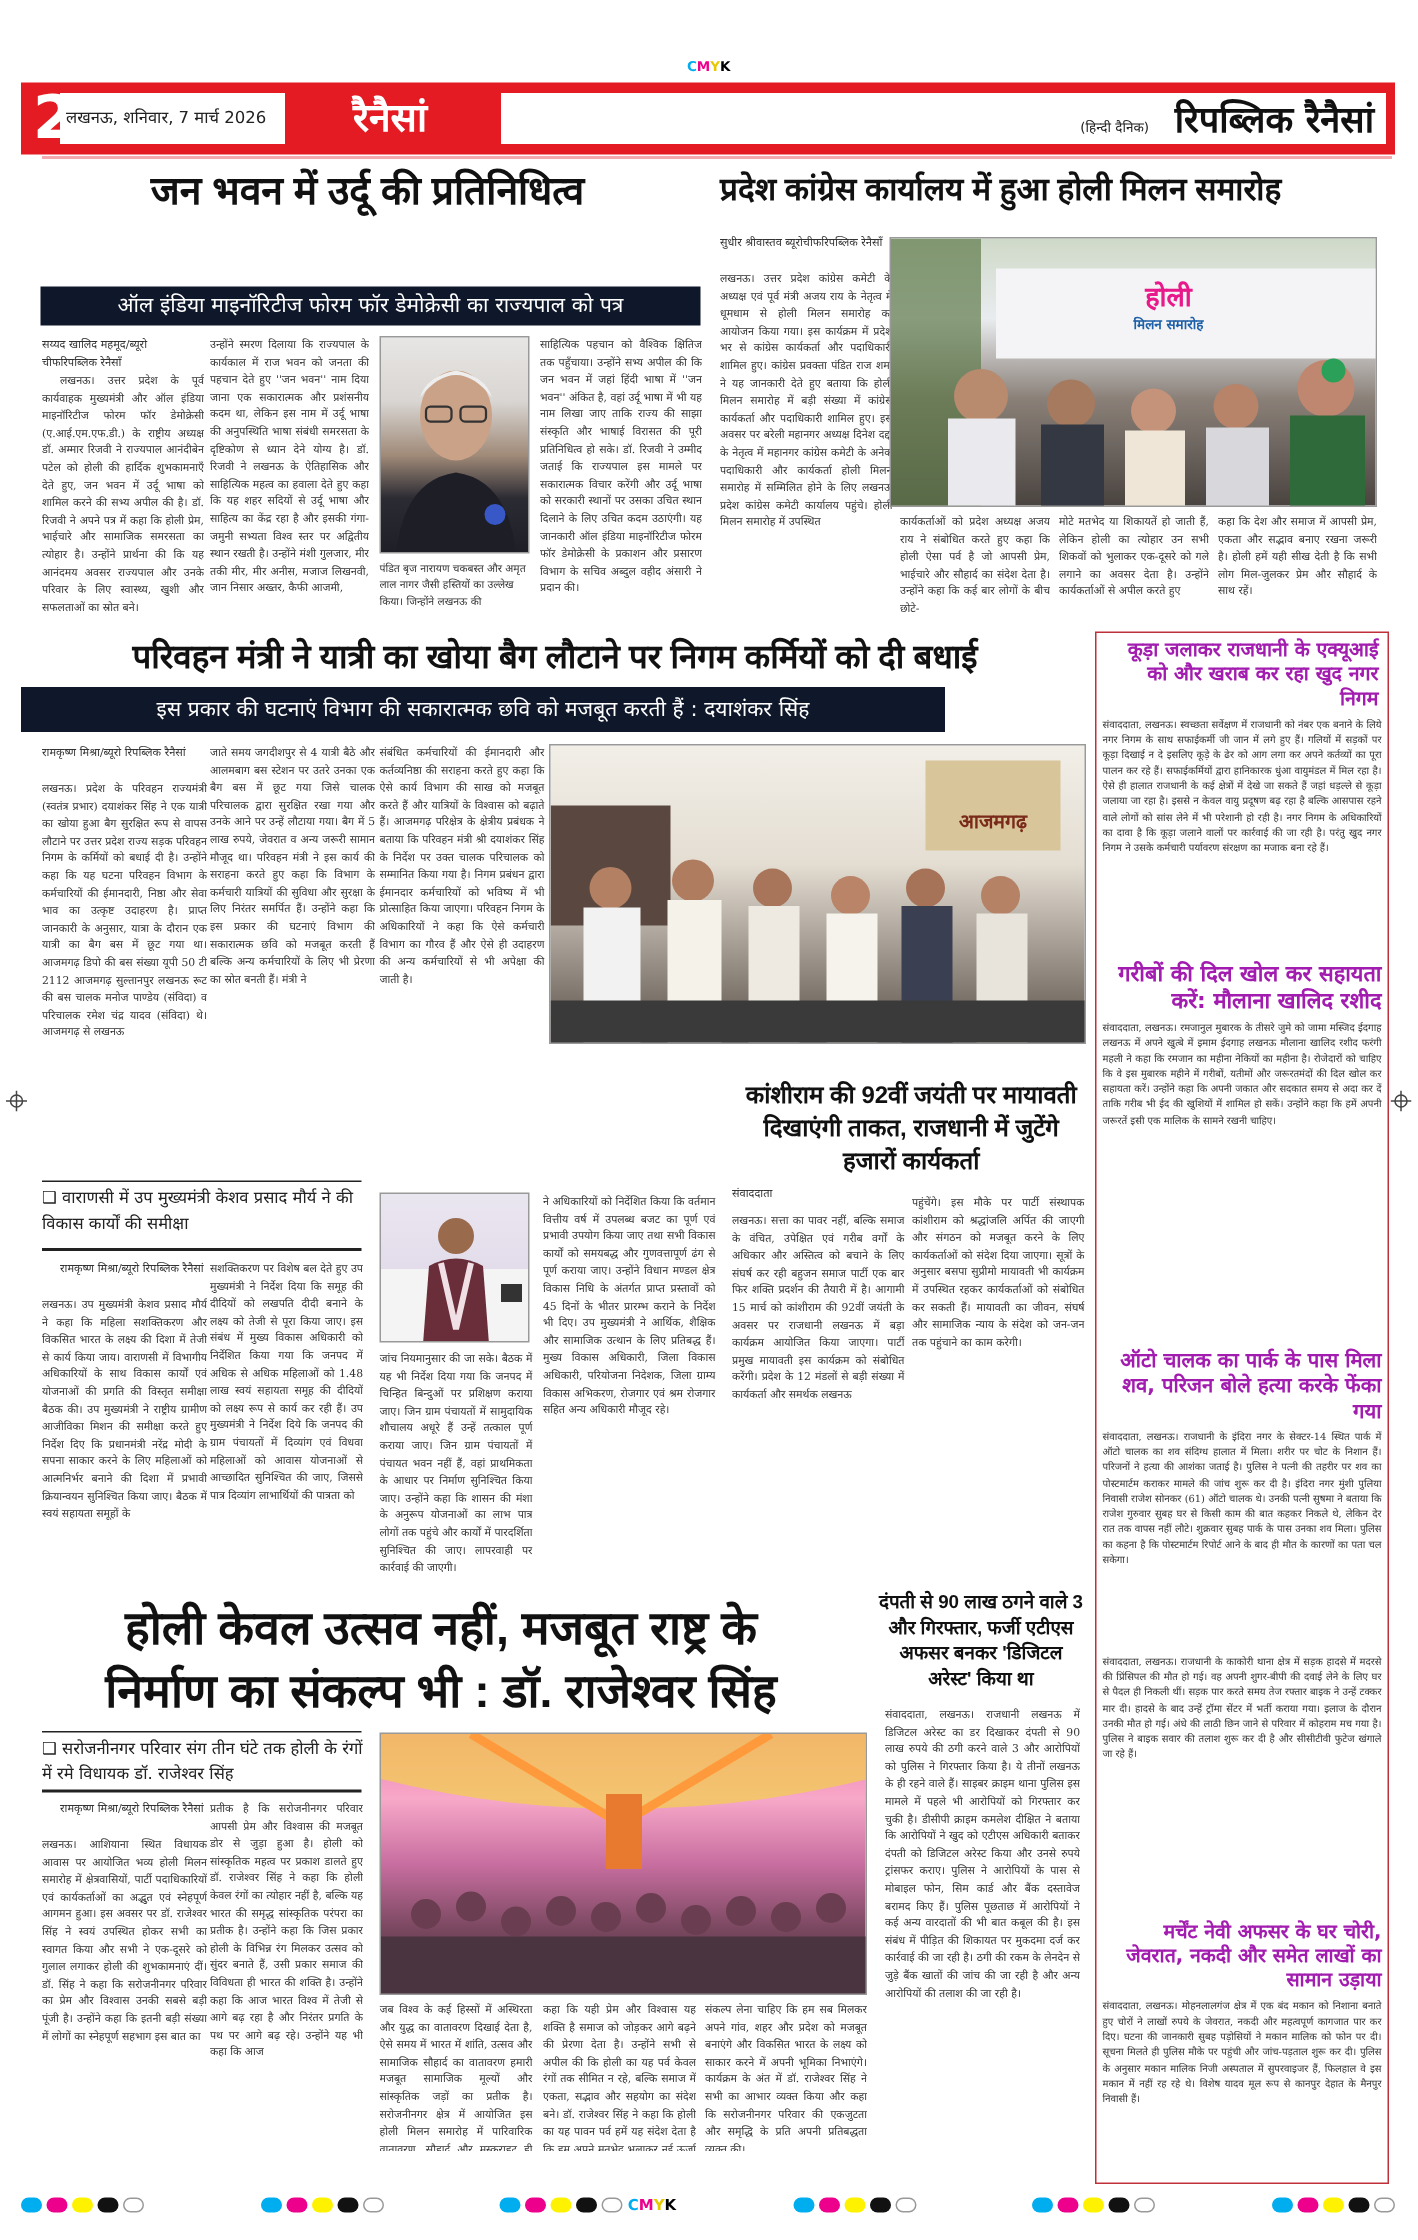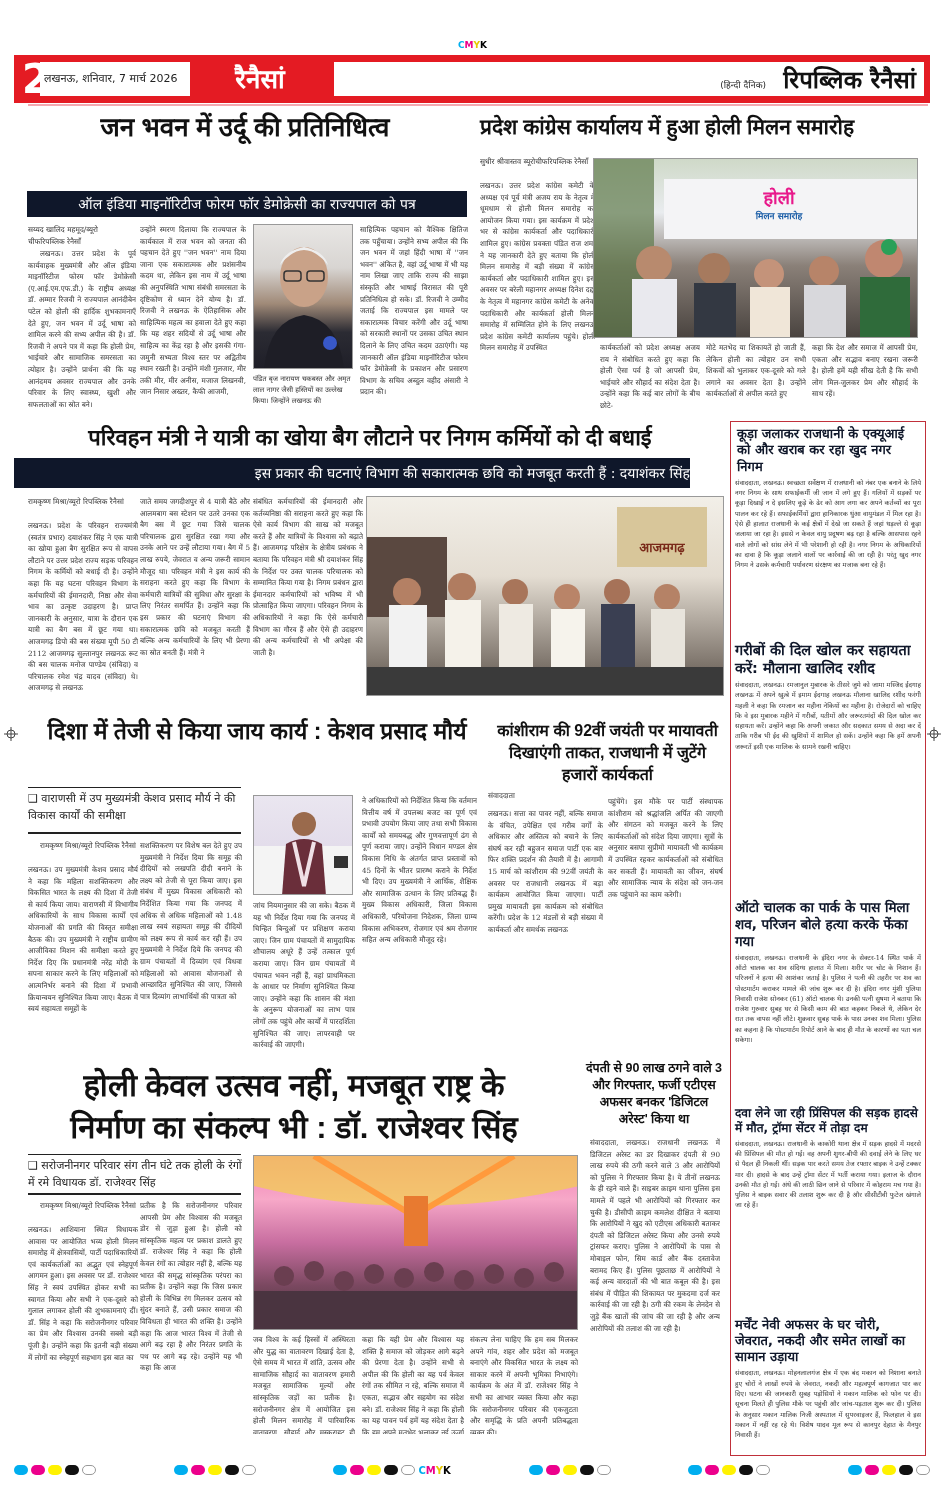--- a/index.html
+++ b/index.html
@@ -18,21 +18,21 @@
   .brand-name { font: bold 24px "DejaVu Sans", sans-serif; color: #111; }
   .pink-rule { left: 28px; top: 104px; width: 900px; height: 2px; background: #f4a8b0; }
 
   .headline { font-family: Liberation Sans, sans-serif; font-weight: bold; color: #111; text-align: center; line-height: 1.15; }
   .kicker { background: #0f172a; color: #fff; font-family: "DejaVu Sans", sans-serif; text-align: center; }
   .col { font-size: 7.2px; line-height: 11.6px; color: #333; text-align: justify; overflow: hidden; }
   .byline { font-size: 7.4px; line-height: 11.6px; color: #333; }
   .photo { overflow: hidden; border: 1px solid #999; }
   .caption { font-size: 7px; line-height: 11px; color: #333; }
   .sidebar { left: 730px; top: 421px; width: 196px; height: 1035px; border: 1.5px solid #c0303a; overflow: hidden; }
-  .sb-head { font-family: "DejaVu Sans", sans-serif; font-weight: bold; text-align: left; color: #0f172a; line-height: 1.25; }
+  .sb-head { font-family: "DejaVu Sans", sans-serif; font-weight: bold; text-align: right; color: #a21caf; line-height: 1.25; }
   .sb-text { font-size: 6.6px; line-height: 10.3px; color: #333; text-align: justify; padding: 0 4px; }
   .rule { background: #222; }
   .sub-note { font-family: "DejaVu Sans", sans-serif; font-size: 11px; line-height: 17px; color: #222; }
   .dots { display: flex; gap: 3px; align-items: center; }
   .dot { width: 14px; height: 10px; border-radius: 5px; }
   .footer-cmyk { font: bold 10px "DejaVu Sans", sans-serif; }
 </style>
 </head>
 <body>
 
@@ -92,21 +92,21 @@
     <circle cx="290" cy="100" r="19" fill="#c08770"></circle>
       <rect x="266" y="118" width="50" height="62" fill="#2f6b3a"></rect>
     <circle cx="295" cy="88" r="8" fill="#2aa058"></circle>
   </svg>
 </div>
 <div class="abs col" style="left:600px;top:342px;width:100px;height:66px;">कार्यकर्ताओं को प्रदेश अध्यक्ष अजय राय ने संबोधित करते हुए कहा कि होली ऐसा पर्व है जो आपसी प्रेम, भाईचारे और सौहार्द का संदेश देता है। उन्होंने कहा कि कई बार लोगों के बीच छोटे-</div>
 <div class="abs col" style="left:706px;top:342px;width:100px;height:66px;">मोटे मतभेद या शिकायतें हो जाती हैं, लेकिन होली का त्योहार उन सभी शिकवों को भुलाकर एक-दूसरे को गले लगाने का अवसर देता है। उन्होंने कार्यकर्ताओं से अपील करते हुए</div>
 <div class="abs col" style="left:812px;top:342px;width:106px;height:66px;">कहा कि देश और समाज में आपसी प्रेम, एकता और सद्भाव बनाए रखना जरूरी है। होली हमें यही सीख देती है कि सभी लोग मिल-जुलकर प्रेम और सौहार्द के साथ रहें।</div>
 
 <div class="abs headline" style="left:14px;top:425px;width:712px;font-size:22px;">परिवहन मंत्री ने यात्री का खोया बैग लौटाने पर निगम कर्मियों को दी बधाई</div>
-<div class="abs kicker" style="left:14px;top:458px;width:676px;height:30px;font-size:14px;line-height:30px;text-align:right;">इस प्रकार की घटनाएं विभाग की सकारात्मक छवि को मजबूत करती हैं : दयाशंकर सिंह</div>
+<div class="abs kicker" style="left:14px;top:458px;width:616px;height:30px;font-size:14px;line-height:30px;">इस प्रकार की घटनाएं विभाग की सकारात्मक छवि को मजबूत करती हैं : दयाशंकर सिंह</div>
 <div class="abs byline" style="left:28px;top:496px;width:110px;">रामकृष्ण मिश्रा/ब्यूरो रिपब्लिक रैनैसां</div>
 <div class="abs col" style="left:28px;top:520px;width:110px;height:186px;">लखनऊ। प्रदेश के परिवहन राज्यमंत्री (स्वतंत्र प्रभार) दयाशंकर सिंह ने एक यात्री का खोया हुआ बैग सुरक्षित रूप से वापस लौटाने पर उत्तर प्रदेश राज्य सड़क परिवहन निगम के कर्मियों को बधाई दी है। उन्होंने कहा कि यह घटना परिवहन विभाग के कर्मचारियों की ईमानदारी, निष्ठा और सेवा भाव का उत्कृष्ट उदाहरण है। प्राप्त जानकारी के अनुसार, यात्रा के दौरान एक यात्री का बैग बस में छूट गया था। आजमगढ़ डिपो की बस संख्या यूपी 50 टी 2112 आजमगढ़ सुल्तानपुर लखनऊ रूट की बस चालक मनोज पाण्डेय (संविदा) व परिचालक रमेश चंद्र यादव (संविदा) थे। आजमगढ़ से लखनऊ</div>
 <div class="abs col" style="left:140px;top:496px;width:110px;height:210px;">जाते समय जगदीशपुर से 4 यात्री बैठे और आलमबाग बस स्टेशन पर उतरे उनका एक बैग बस में छूट गया जिसे चालक परिचालक द्वारा सुरक्षित रखा गया और उनके आने पर उन्हें लौटाया गया। बैग में 5 लाख रुपये, जेवरात व अन्य जरूरी सामान मौजूद था। परिवहन मंत्री ने इस कार्य की सराहना करते हुए कहा कि विभाग के कर्मचारी यात्रियों की सुविधा और सुरक्षा के लिए निरंतर समर्पित हैं। उन्होंने कहा कि इस प्रकार की घटनाएं विभाग की सकारात्मक छवि को मजबूत करती हैं बल्कि अन्य कर्मचारियों के लिए भी प्रेरणा का स्रोत बनती हैं। मंत्री ने</div>
 <div class="abs col" style="left:253px;top:496px;width:110px;height:210px;">संबंधित कर्मचारियों की ईमानदारी और कर्तव्यनिष्ठा की सराहना करते हुए कहा कि ऐसे कार्य विभाग की साख को मजबूत करते हैं और यात्रियों के विश्वास को बढ़ाते हैं। आजमगढ़ परिक्षेत्र के क्षेत्रीय प्रबंधक ने बताया कि परिवहन मंत्री श्री दयाशंकर सिंह के निर्देश पर उक्त चालक परिचालक को सम्मानित किया गया है। निगम प्रबंधन द्वारा ईमानदार कर्मचारियों को भविष्य में भी प्रोत्साहित किया जाएगा। परिवहन निगम के अधिकारियों ने कहा कि ऐसे कर्मचारी विभाग का गौरव हैं और ऐसे ही उदाहरण की अन्य कर्मचारियों से भी अपेक्षा की जाती है।</div>
 <div class="abs photo" style="left:366px;top:496px;width:358px;height:200px;background:linear-gradient(180deg,#f2efe8 0%,#e4ddd2 40%,#5a5048 100%);">
   <svg width="358" height="200" viewBox="0 0 358 200">
     <rect x="250" y="10" width="90" height="60" fill="#d8c69a"></rect>
     <text x="295" y="55" font-family="DejaVu Sans, sans-serif" font-weight="bold" font-size="13" fill="#7a2a1a" text-anchor="middle">आजमगढ़</text>
     <rect x="0" y="40" width="80" height="80" fill="#5a4840"></rect>
     <circle cx="40" cy="95" r="14" fill="#b48064"></circle>
@@ -134,21 +134,20 @@
 </div>
 <div class="abs" style="left:927px;top:726px;">
   <svg width="14" height="14" viewBox="0 0 14 14">
       <circle cx="7" cy="7" r="4" fill="none" stroke="#444"></circle>
       <line x1="7" y1="0" x2="7" y2="14" stroke="#444"></line>
       <line x1="0" y1="7" x2="14" y2="7" stroke="#444"></line>
     </svg>
 </div>
 
 <div class="abs headline" style="left:22px;top:718px;width:470px;font-size:23px;">
-  <div>दिशा में तेजी से किया जाय कार्य : केशव प्रसाद मौर्य</div>
 </div>
 <div class="abs rule" style="left:28px;top:787px;width:213px;height:1px;"></div>
 <div class="abs sub-note" style="left:28px;top:790px;width:215px;">
   <span>❑ </span><span>वाराणसी में उप मुख्यमंत्री केशव प्रसाद मौर्य ने की विकास कार्यों की समीक्षा</span>
 </div>
 <div class="abs rule" style="left:28px;top:832px;width:213px;height:2px;"></div>
 <div class="abs byline" style="left:40px;top:840px;width:98px;">रामकृष्ण मिश्रा/ब्यूरो रिपब्लिक रैनैसां</div>
 <div class="abs col" style="left:28px;top:864px;width:110px;height:190px;">लखनऊ। उप मुख्यमंत्री केशव प्रसाद मौर्य ने कहा कि महिला सशक्तिकरण और विकसित भारत के लक्ष्य की दिशा में तेजी से कार्य किया जाय। वाराणसी में विभागीय अधिकारियों के साथ विकास कार्यों एवं योजनाओं की प्रगति की विस्तृत समीक्षा बैठक की। उप मुख्यमंत्री ने राष्ट्रीय ग्रामीण आजीविका मिशन की समीक्षा करते हुए निर्देश दिए कि प्रधानमंत्री नरेंद्र मोदी के सपना साकार करने के लिए महिलाओं को आत्मनिर्भर बनाने की दिशा में प्रभावी क्रियान्वयन सुनिश्चित किया जाए। बैठक में स्वयं सहायता समूहों के</div>
 <div class="abs col" style="left:140px;top:840px;width:102px;height:214px;">सशक्तिकरण पर विशेष बल देते हुए उप मुख्यमंत्री ने निर्देश दिया कि समूह की दीदियों को लखपति दीदी बनाने के लक्ष्य को तेजी से पूरा किया जाए। इस संबंध में मुख्य विकास अधिकारी को निर्देशित किया गया कि जनपद में अधिक से अधिक महिलाओं को 1.48 लाख स्वयं सहायता समूह की दीदियों को लक्ष्य रूप से कार्य कर रही हैं। उप मुख्यमंत्री ने निर्देश दिये कि जनपद की ग्राम पंचायतों में दिव्यांग एवं विधवा महिलाओं को आवास योजनाओं से आच्छादित सुनिश्चित की जाए, जिससे पात्र दिव्यांग लाभार्थियों की पात्रता को</div>
 <div class="abs photo" style="left:253px;top:795px;width:100px;height:100px;background:linear-gradient(180deg,#eae6f0 0%,#dcd4e6 100%);">
@@ -214,21 +213,20 @@
   </div>
   <div>
     <div class="sb-head" style="font-size:14.5px;padding:3px 4px;">गरीबों की दिल खोल कर सहायता करें: मौलाना खालिद रशीद</div>
     <div class="sb-text" style="height:216px;overflow:hidden;">संवाददाता, लखनऊ। रमजानुल मुबारक के तीसरे जुमे को जामा मस्जिद ईदगाह लखनऊ में अपने खुत्बे में इमाम ईदगाह लखनऊ मौलाना खालिद रशीद फरंगी महली ने कहा कि रमजान का महीना नेकियों का महीना है। रोजेदारों को चाहिए कि वे इस मुबारक महीने में गरीबों, यतीमों और जरूरतमंदों की दिल खोल कर सहायता करें। उन्होंने कहा कि अपनी जकात और सदकात समय से अदा कर दें ताकि गरीब भी ईद की खुशियों में शामिल हो सकें। उन्होंने कहा कि हमें अपनी जरूरतें इसी एक मालिक के सामने रखनी चाहिए।</div>
   </div>
   <div>
     <div class="sb-head" style="font-size:13.5px;padding:3px 4px;">ऑटो चालक का पार्क के पास मिला शव, परिजन बोले हत्या करके फेंका गया</div>
     <div class="sb-text" style="height:150px;overflow:hidden;">संवाददाता, लखनऊ। राजधानी के इंदिरा नगर के सेक्टर-14 स्थित पार्क में ऑटो चालक का शव संदिग्ध हालात में मिला। शरीर पर चोट के निशान हैं। परिजनों ने हत्या की आशंका जताई है। पुलिस ने पत्नी की तहरीर पर शव का पोस्टमार्टम कराकर मामले की जांच शुरू कर दी है। इंदिरा नगर मुंशी पुलिया निवासी राजेश सोनकर (61) ऑटो चालक थे। उनकी पत्नी सुषमा ने बताया कि राजेश गुरुवार सुबह घर से किसी काम की बात कहकर निकले थे, लेकिन देर रात तक वापस नहीं लौटे। शुक्रवार सुबह पार्क के पास उनका शव मिला। पुलिस का कहना है कि पोस्टमार्टम रिपोर्ट आने के बाद ही मौत के कारणों का पता चल सकेगा।</div>
   </div>
   <div>
-    <div class="sb-head" style="font-size:12px;padding:3px 4px;">दवा लेने जा रही प्रिंसिपल की सड़क हादसे में मौत, ट्रॉमा सेंटर में तोड़ा दम</div>
     <div class="sb-text" style="height:175px;overflow:hidden;">संवाददाता, लखनऊ। राजधानी के काकोरी थाना क्षेत्र में सड़क हादसे में मदरसे की प्रिंसिपल की मौत हो गई। वह अपनी शुगर-बीपी की दवाई लेने के लिए घर से पैदल ही निकली थीं। सड़क पार करते समय तेज रफ्तार बाइक ने उन्हें टक्कर मार दी। हादसे के बाद उन्हें ट्रॉमा सेंटर में भर्ती कराया गया। इलाज के दौरान उनकी मौत हो गई। अंधे की लाठी छिन जाने से परिवार में कोहराम मच गया है। पुलिस ने बाइक सवार की तलाश शुरू कर दी है और सीसीटीवी फुटेज खंगाले जा रहे हैं।</div>
   </div>
   <div>
     <div class="sb-head" style="font-size:13px;padding:3px 4px;">मर्चेंट नेवी अफसर के घर चोरी, जेवरात, नकदी और समेत लाखों का सामान उड़ाया</div>
     <div class="sb-text" style="height:120px;overflow:hidden;">संवाददाता, लखनऊ। मोहनलालगंज क्षेत्र में एक बंद मकान को निशाना बनाते हुए चोरों ने लाखों रुपये के जेवरात, नकदी और महत्वपूर्ण कागजात पार कर दिए। घटना की जानकारी सुबह पड़ोसियों ने मकान मालिक को फोन पर दी। सूचना मिलते ही पुलिस मौके पर पहुंची और जांच-पड़ताल शुरू कर दी। पुलिस के अनुसार मकान मालिक निजी अस्पताल में सुपरवाइजर हैं, फिलहाल वे इस मकान में नहीं रह रहे थे। विशेष यादव मूल रूप से कानपुर देहात के मैनपुर निवासी हैं।</div>
   </div>
 </div>
 
 <div class="abs" style="left:14px;top:1462px;width:916px;height:16px;display:flex;justify-content:space-between;align-items:center;">
   <div class="dots">

